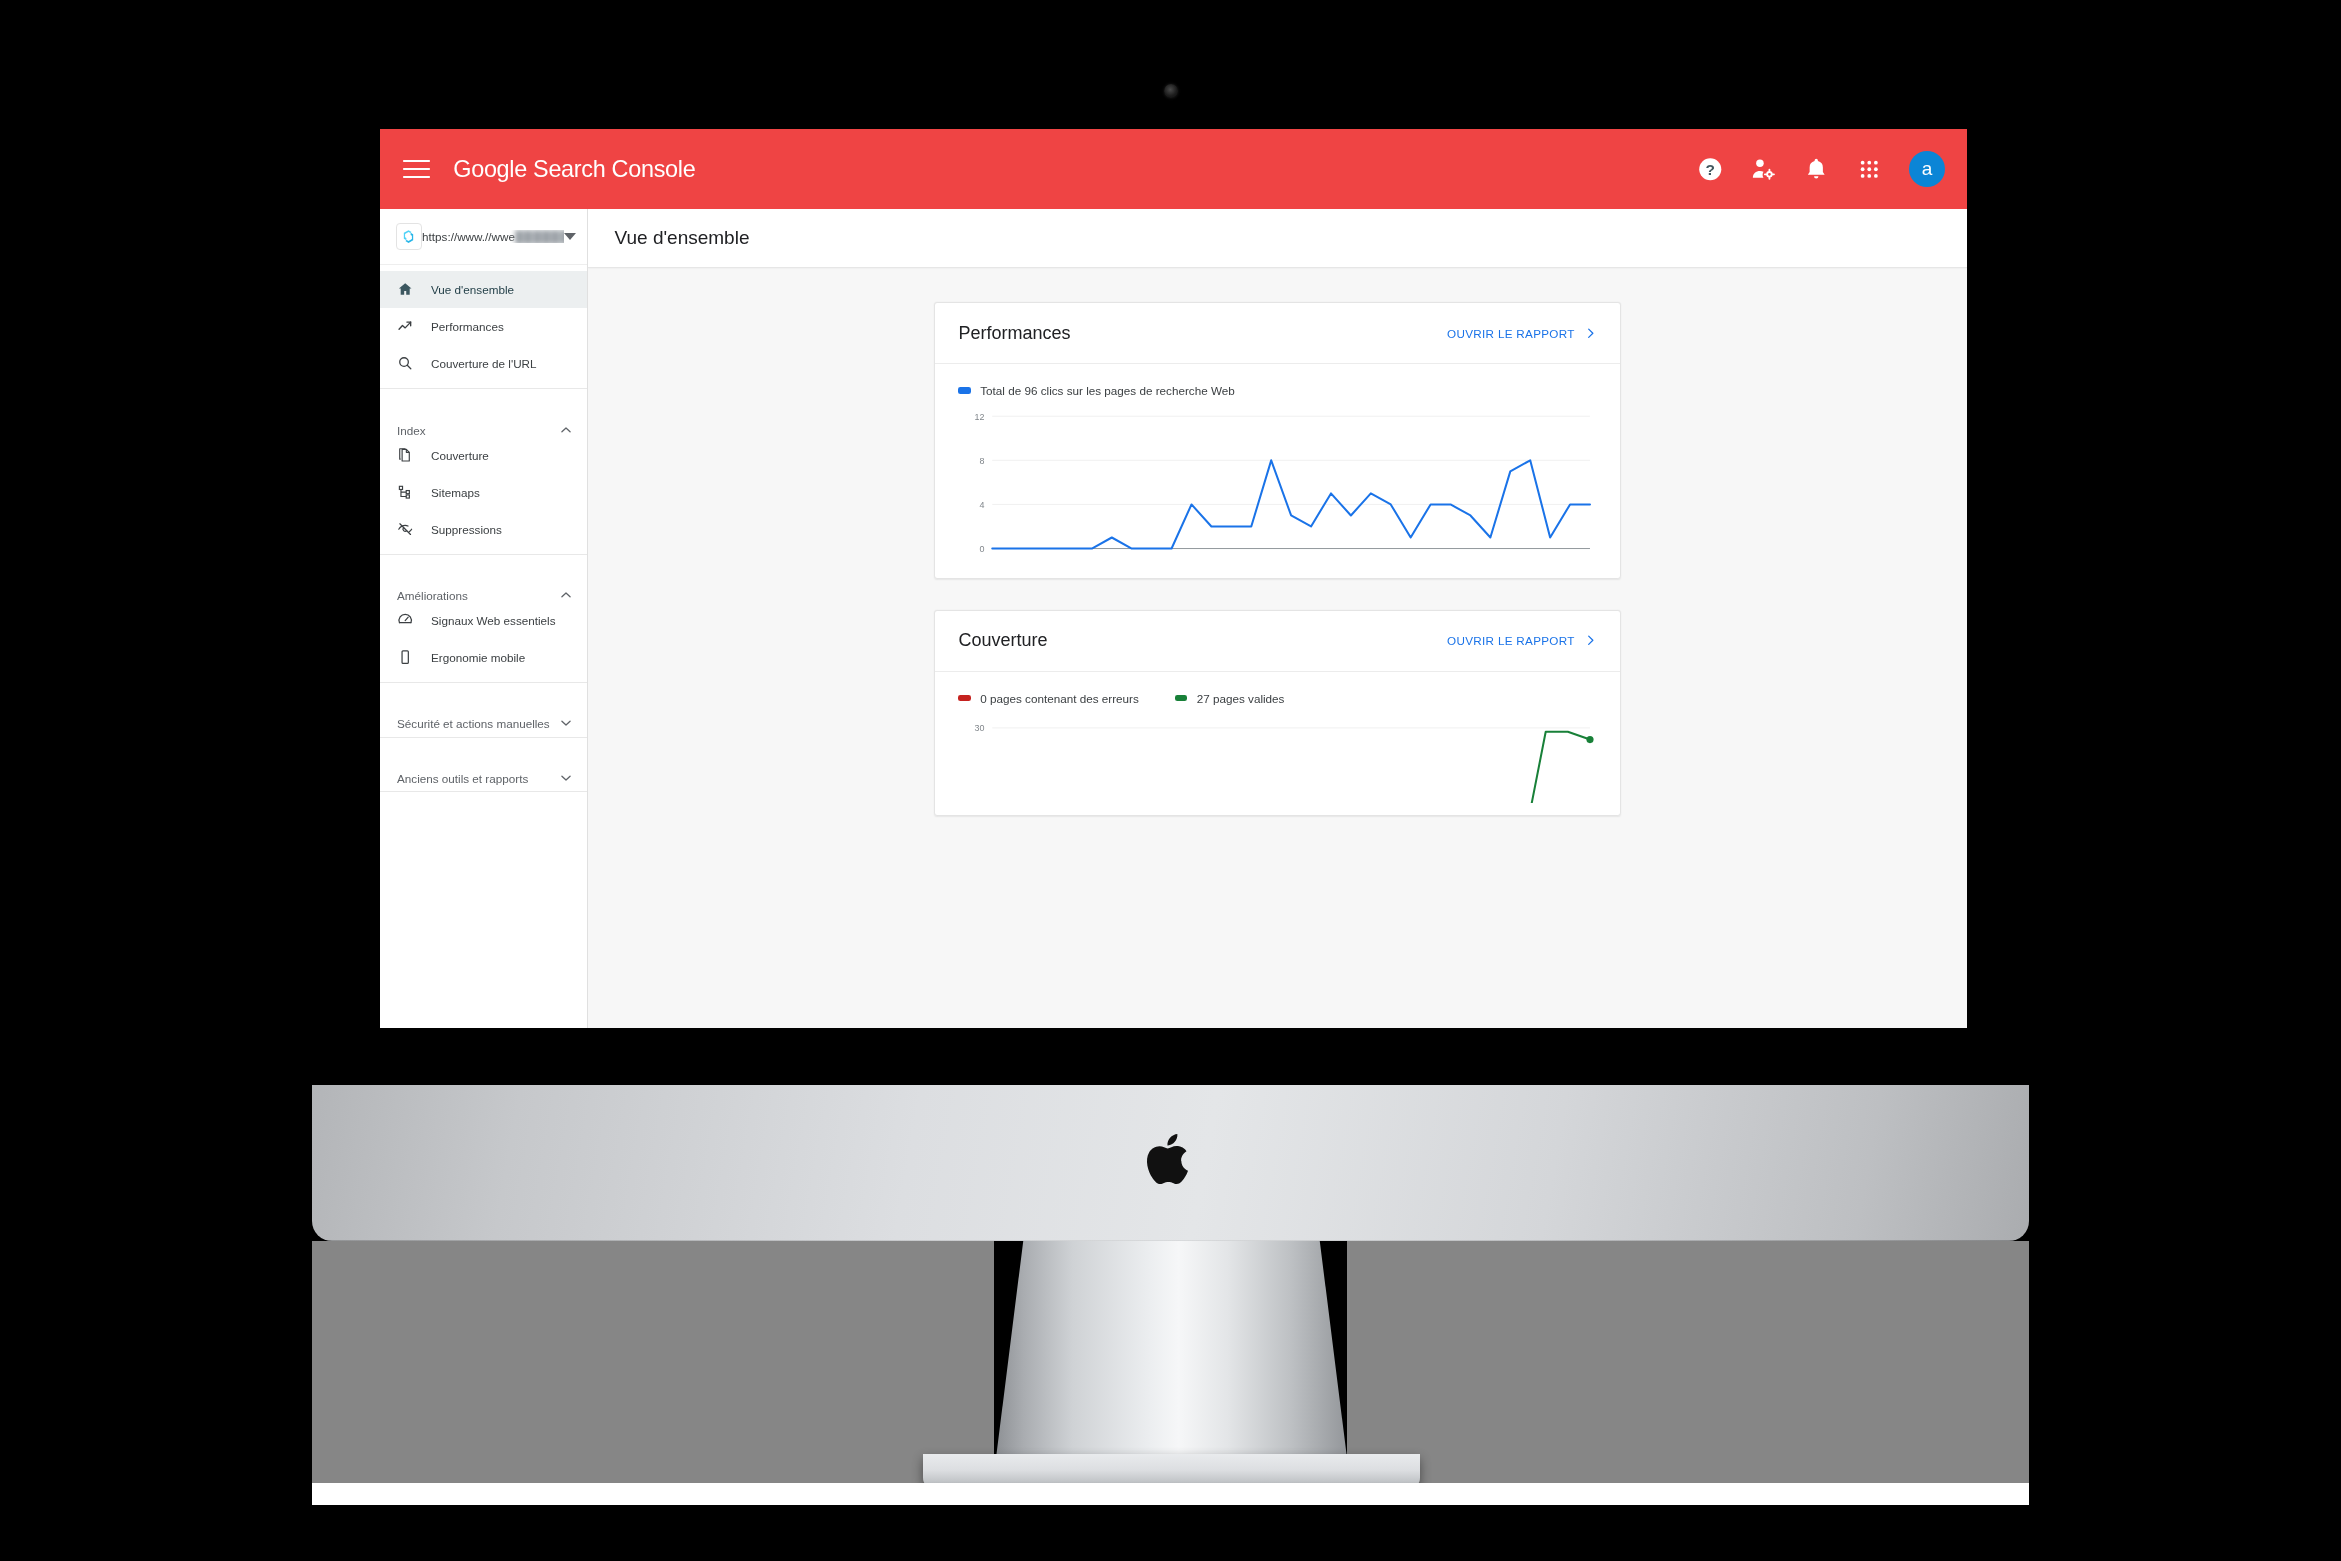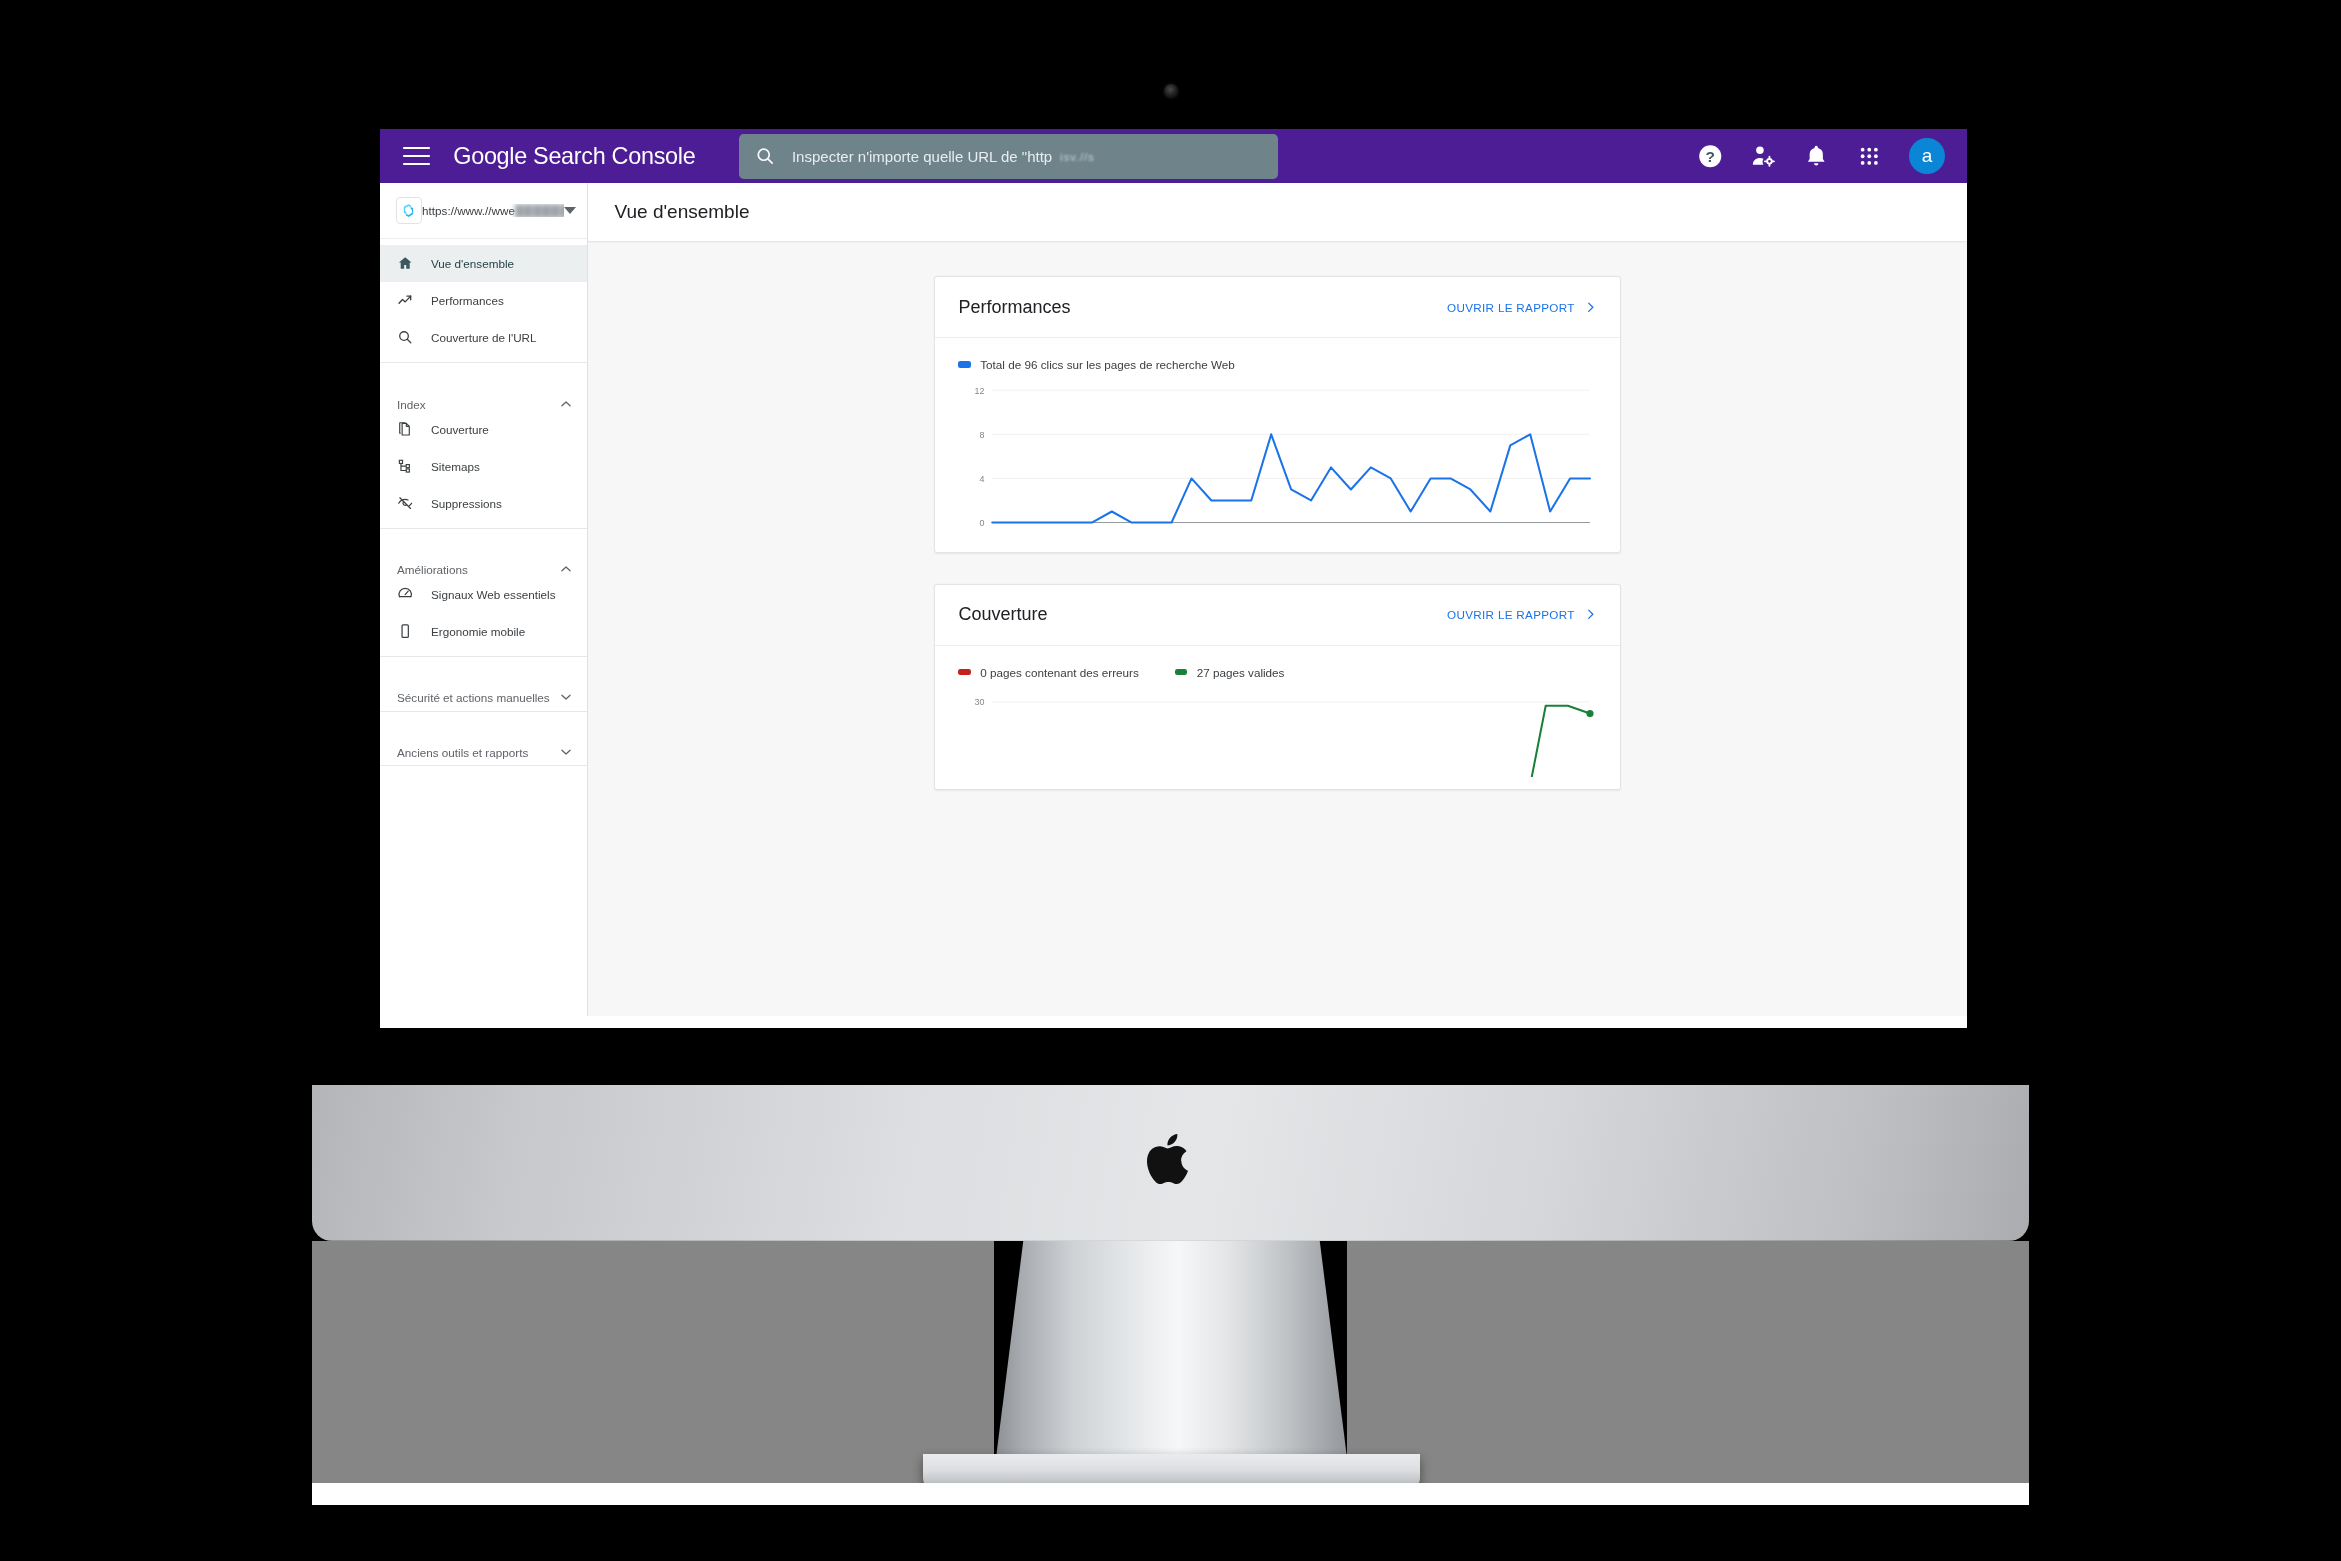--- a/index.html
+++ b/index.html
@@ -52,21 +52,21 @@
   
   #screen {
     position: absolute; left: 380px; top: 129px;
     width: 1587px; height: 899px;
     background: #fff; overflow: hidden;
   }
 
   
   #appbar {
     display: flex; align-items: center;
-    height: 54px; background: #4c1d95; color: #fff;
+    height: 80px; background: #ef4444; color: #fff;
     padding: 0 22px 0 23.4px;
   }
   .hamburger { width: 26.5px; height: 19px; display:flex; flex-direction:column; justify-content:space-between; cursor:pointer; flex:0 0 auto; }
   .hamburger span { display:block; height:2.3px; background:#fff; border-radius:0.8px; }
   #brand {
     margin-left: 23.4px; font-size: 23.4px; letter-spacing: -0.3px; white-space: nowrap;
     font-family: "Liberation Sans", sans-serif; font-weight: 400;
   }
   #searchbar {
     margin-left: 44px; height: 45px; width: 539px; flex: 0 0 auto;
@@ -174,28 +174,20 @@
     <div id="appbar">
 
       <div class="hamburger">
         <span></span>
           <span></span>
           <span></span>
       </div>
 
       <div id="brand">Google Search Console</div>
 
-      <div id="searchbar">
-        <svg class="sicon" viewBox="0 0 24 24" fill="none" stroke="#ffffff" stroke-width="2.1" stroke-linecap="round">
-          <circle cx="10.5" cy="10.5" r="6.6"></circle>
-          <line x1="15.4" y1="15.4" x2="20.6" y2="20.6"></line>
-        </svg>
-        <div id="search-placeholder">Inspecter n'importe quelle URL de "http</div>
-        <div id="search-blur">isv.//s</div>
-      </div>
 
       <div id="appbar-right">
         <svg class="hicon" viewBox="0 0 24 24">
           <circle cx="12" cy="12" r="10" fill="#ffffff"></circle>
           <text x="12" y="17.2" text-anchor="middle" font-size="14" font-weight="bold" fill="#41585f" font-family="Liberation Sans, sans-serif">?</text>
         </svg>
 
         <svg class="hicon" viewBox="0 0 24 24" fill="#ffffff">
           <circle cx="9" cy="6.6" r="3.4"></circle>
           <path d="M2.6 19.6c0-3.7 2.9-6 6.4-6 1.2 0 2.3.26 3.2.72-.5.8-.8 1.8-.8 2.8 0 1 .3 1.9.8 2.68H2.6z"></path>

